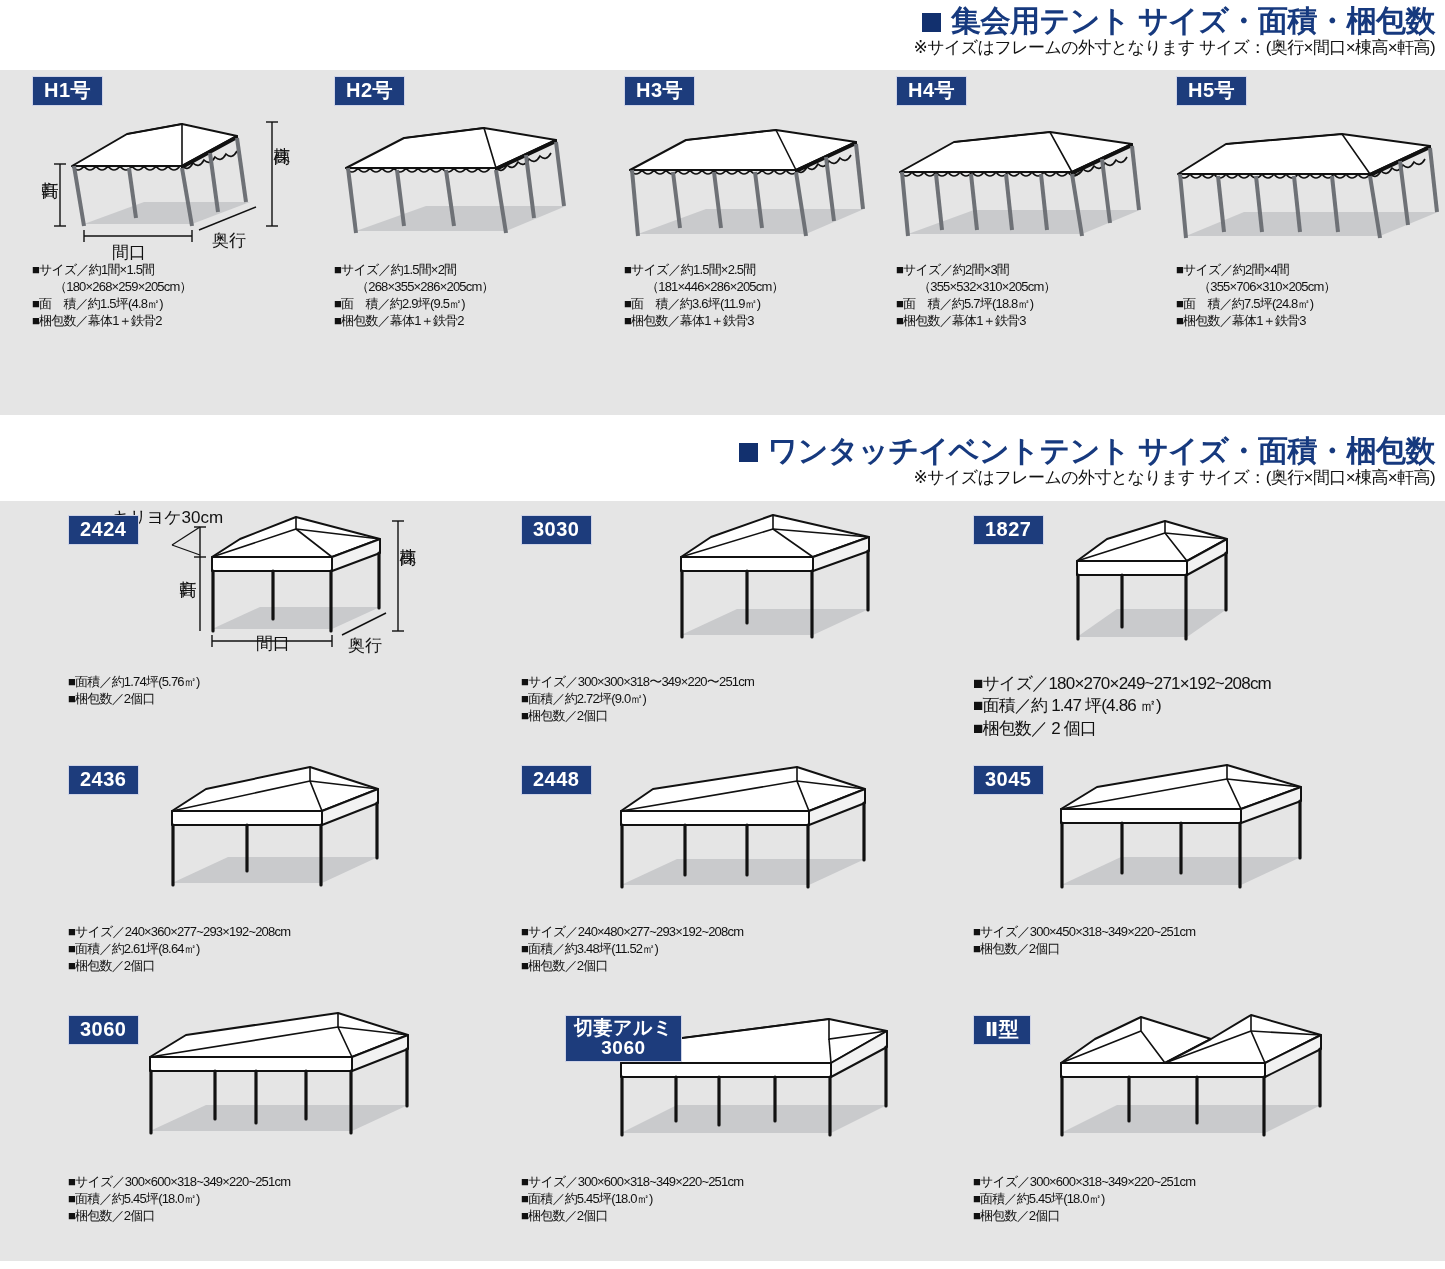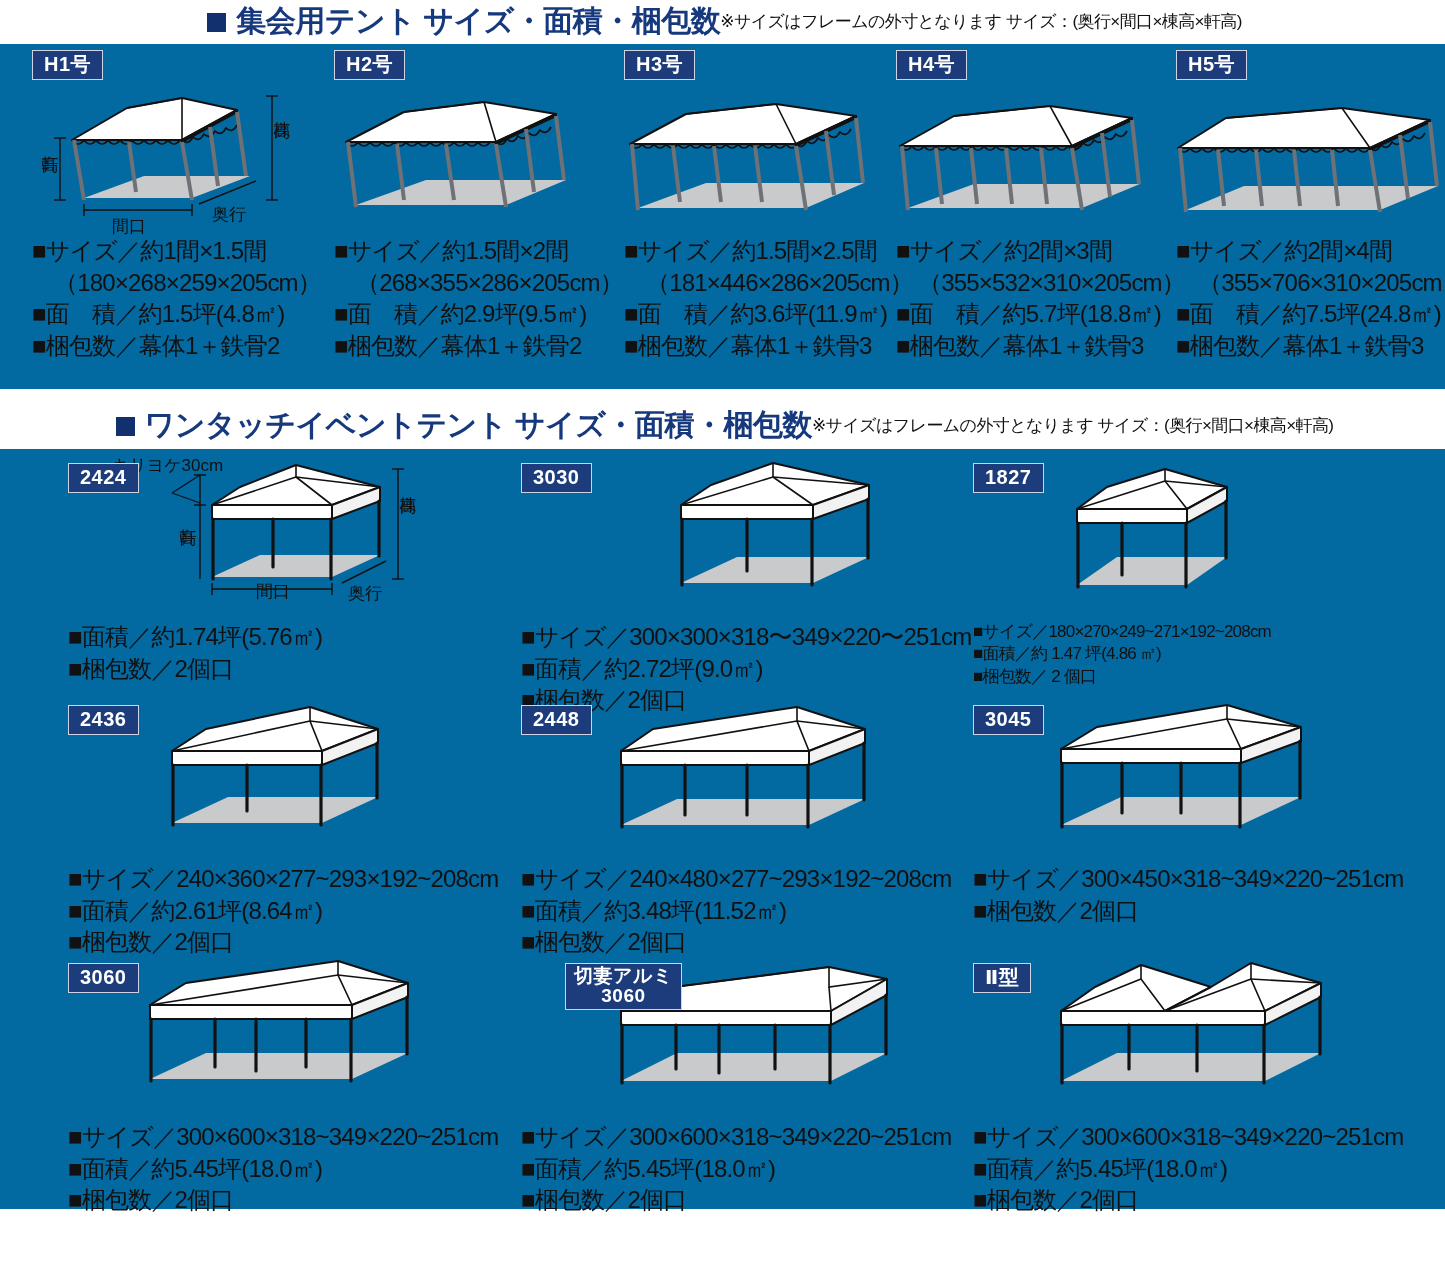--- a/index.html
+++ b/index.html
@@ -9,56 +9,57 @@
     font-family:"Liberation Sans","DejaVu Sans",sans-serif;
     color:#111;
     overflow:hidden;
   }
   .page{position:relative;width:1445px;height:1269px;}
 
   
   .sec-head{
     display:flex;align-items:flex-end;justify-content:center;
     padding:0 10px 0 14px;
+    flex-direction:column;
   }
   .sec-head-left{display:flex;align-items:center;gap:10px;}
   .sq{
     width:19px;height:19px;background:#12306e;display:inline-block;
     position:relative;top:1px;
   }
   .sec-title{
     font-size:30px;font-weight:bold;color:#16397e;
     letter-spacing:-0.5px;line-height:1;white-space:nowrap;
   }
   .sec-note{
     font-size:17px;color:#111;white-space:nowrap;
     letter-spacing:-0.6px;padding-bottom:3px;
   }
 
   
-  .panel{background:#0369a1;}
+  .panel{background:#e5e5e5;}
   .panel-1{height:345px;margin-top:8px;position:relative;}
   .panel-2{height:760px;margin-top:9px;position:relative;}
 
   
   .badge{
     display:inline-block;background:#1d3c7c;color:#fff;
     font-weight:bold;font-size:20px;line-height:1.05;
     padding:3px 11px 4px 11px;letter-spacing:0.5px;
     border:1px solid #cfd3e6;
     text-align:center;white-space:nowrap;
   }
   .badge.two-line{font-size:19px;padding:2px 8px 3px 8px;margin-left:44px;}
   .badge.two-line .l1{display:block;}
   .badge.two-line .l2{display:block;}
 
   
   .specs{margin-top:6px;}
   .spec-line{
-    font-size:24px;line-height:1.32;letter-spacing:-0.8px;
+    font-size:13px;line-height:1.32;letter-spacing:-0.8px;
     color:#111;white-space:nowrap;
   }
   .spec-line.indent{padding-left:22px;}
   .small .spec-line{font-size:17px;}
 
   
   .row1{
     position:absolute;left:0;top:0;width:100%;height:100%;
     display:flex;
   }
@@ -71,21 +72,21 @@
   .cell1 .badge-wrap{padding-top:6px;height:30px;}
   .cell1 .art{height:158px;position:relative;}
   .cell1 .specs{position:absolute;top:185px;left:0;}
 
   
   .g2{
     position:absolute;left:0;top:0;width:100%;height:100%;
   }
   .g2row{position:absolute;left:0;width:100%;}
   .g2r1{top:8px;height:250px;}
-  .g2r2{top:250px;height:250px;}
+  .g2r2{top:258px;height:250px;}
   .g2r3{top:508px;height:250px;}
   .cell2{position:absolute;top:0;}
   .col-a{left:60px;width:450px;}
   .col-b{left:513px;width:450px;}
   .col-c{left:965px;width:465px;}
   .cell2 .badge-wrap{position:absolute;left:8px;top:6px;z-index:5;}
   .cell2 .art{position:absolute;left:0;top:0;width:100%;height:160px;}
   .cell2 .specs{position:absolute;left:8px;top:158px;}
 
   svg{display:block;overflow:visible;}

